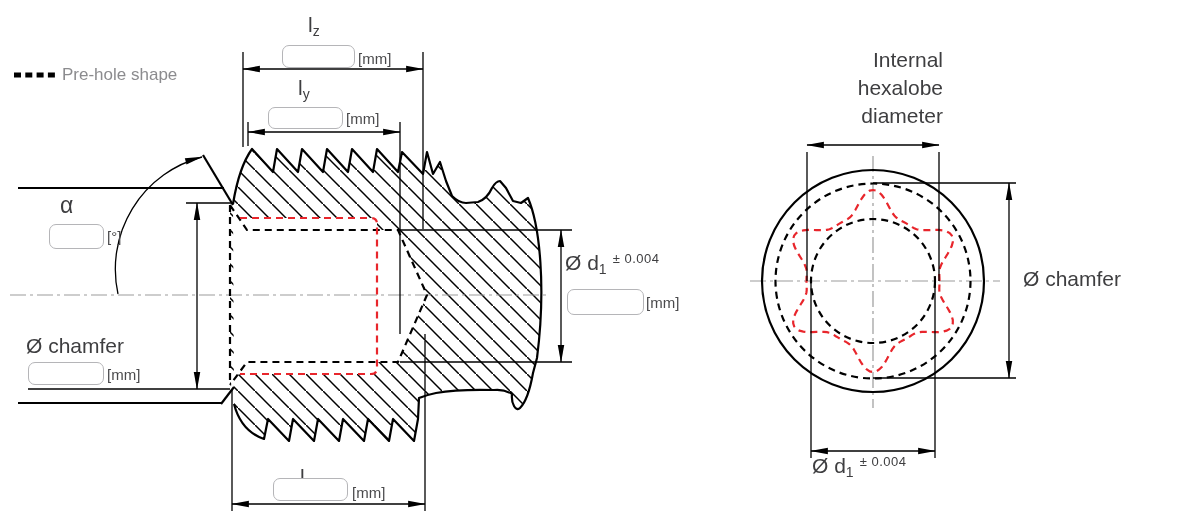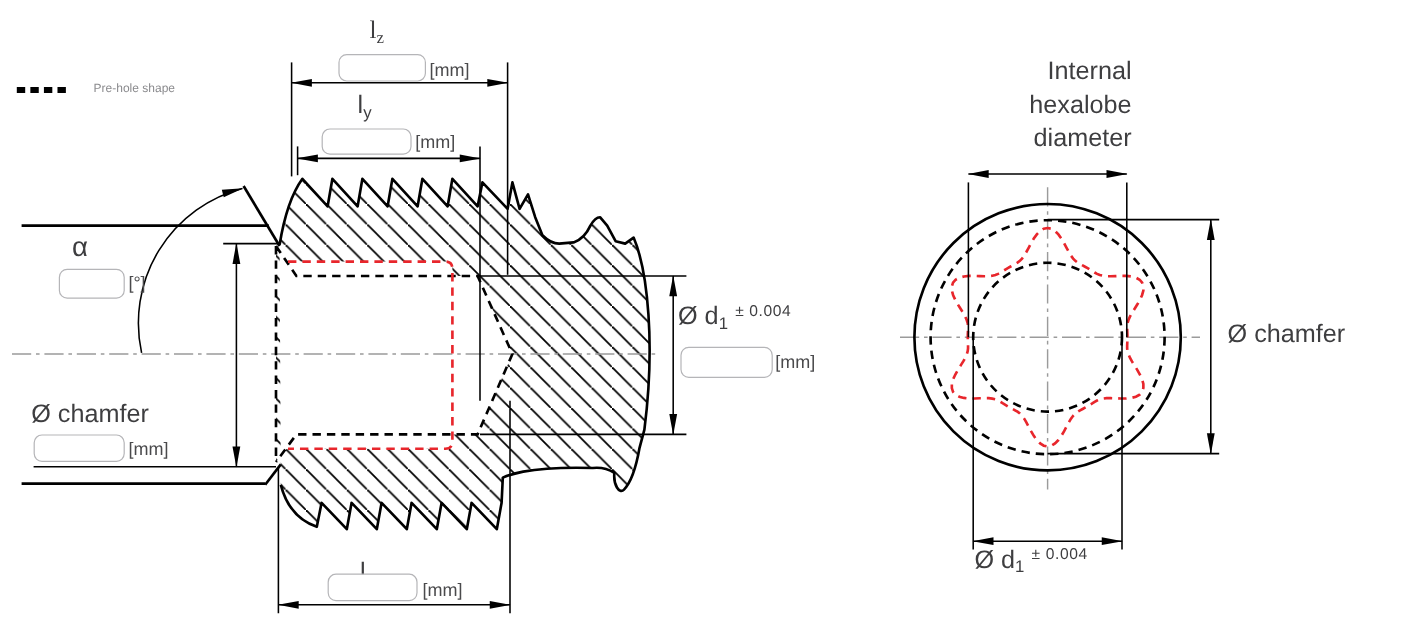--- a/index.html
+++ b/index.html
@@ -7,21 +7,21 @@
          font-family:"Liberation Sans", sans-serif;}
   #drawing{position:absolute;left:0;top:0;}
   .lbl{position:absolute;color:#3e3e40;font-size:21px;line-height:1.05;white-space:nowrap;}
   .lbl .sub{font-size:14px;vertical-align:-4px;}
   .lbl .tol{font-size:13px;vertical-align:7px;margin-left:6px;letter-spacing:0.5px;}
   .unit{position:absolute;color:#4a4a4c;font-size:15px;white-space:nowrap;text-align:center;}
   .dim-input{position:absolute;box-sizing:border-box;border:1.4px solid #b5b5b8;border-radius:7px;
              background:#fff;padding:0 6px;font-size:14px;color:#333;outline:none;}
   .legend{position:absolute;left:13px;top:60px;}
   .legend-row{display:flex;align-items:center;height:29px;}
-  .legend-text{color:#8b8b8e;font-size:10px;margin-left:20px;white-space:nowrap;}
+  .legend-text{color:#8b8b8e;font-size:17px;margin-left:4px;white-space:nowrap;}
   .title{position:absolute;left:803px;top:46px;width:140px;text-align:right;
          color:#3e3e40;font-size:21px;line-height:28px;}
 </style>
 </head>
 <body>
 
 <div id="stage">
 
   <svg id="drawing" width="1180" height="517" viewBox="0 0 1180 517">
     <defs>
@@ -126,21 +126,21 @@
 
   <div class="legend">
     <div class="legend-row">
       <svg width="45" height="6">
         <line x1="1" y1="3" x2="45" y2="3" stroke="#000" stroke-width="5" stroke-dasharray="7 4.3"></line>
       </svg>
       <span class="legend-text">Pre-hole shape</span>
     </div>
   </div>
 
-  <div class="lbl" style="left:308px;top:14px;font-family:Liberation Serif, serif;"><span>l</span><span class="sub">z</span></div>
+  <div class="lbl" style="left:308px;top:14px;"><span>l</span><span class="sub">z</span></div>
   <input class="dim-input" style="left: 282px; top: 45px; width: 73px; height: 23px;" value="">
   <div class="unit" style="left:358px;top:50px;">[mm]</div>
 
   <div class="lbl" style="left:298px;top:77px;"><span>l</span><span class="sub">y</span></div>
   <input class="dim-input" style="left: 268px; top: 107px; width: 75px; height: 22px;" value="">
   <div class="unit" style="left:346px;top:110px;">[mm]</div>
 
   <div class="lbl" style="left:60px;top:193px;font-size:23px;">α</div>
   <input class="dim-input" style="left: 49px; top: 224px; width: 55px; height: 25px;" value="">
   <div class="unit" style="left:107px;top:228px;">[°]</div>

